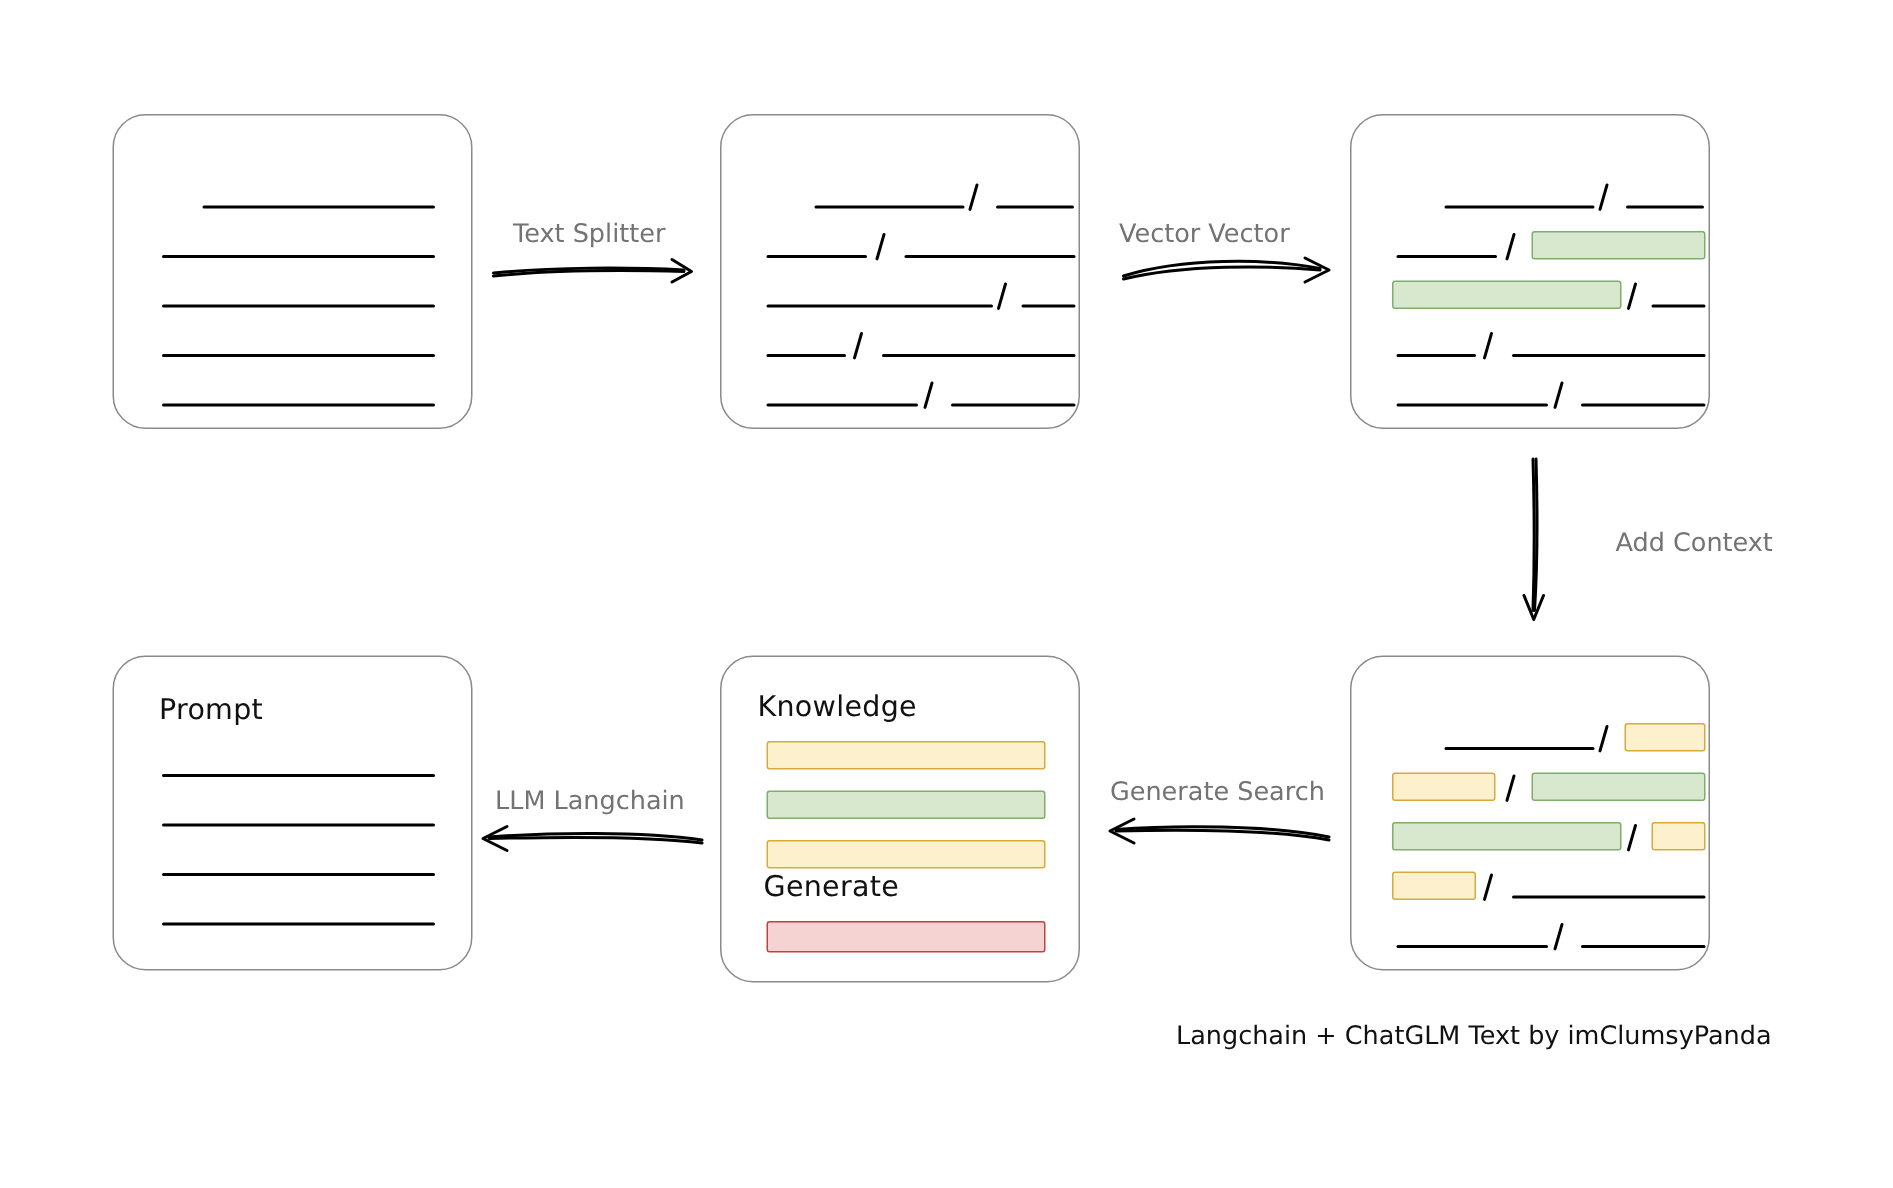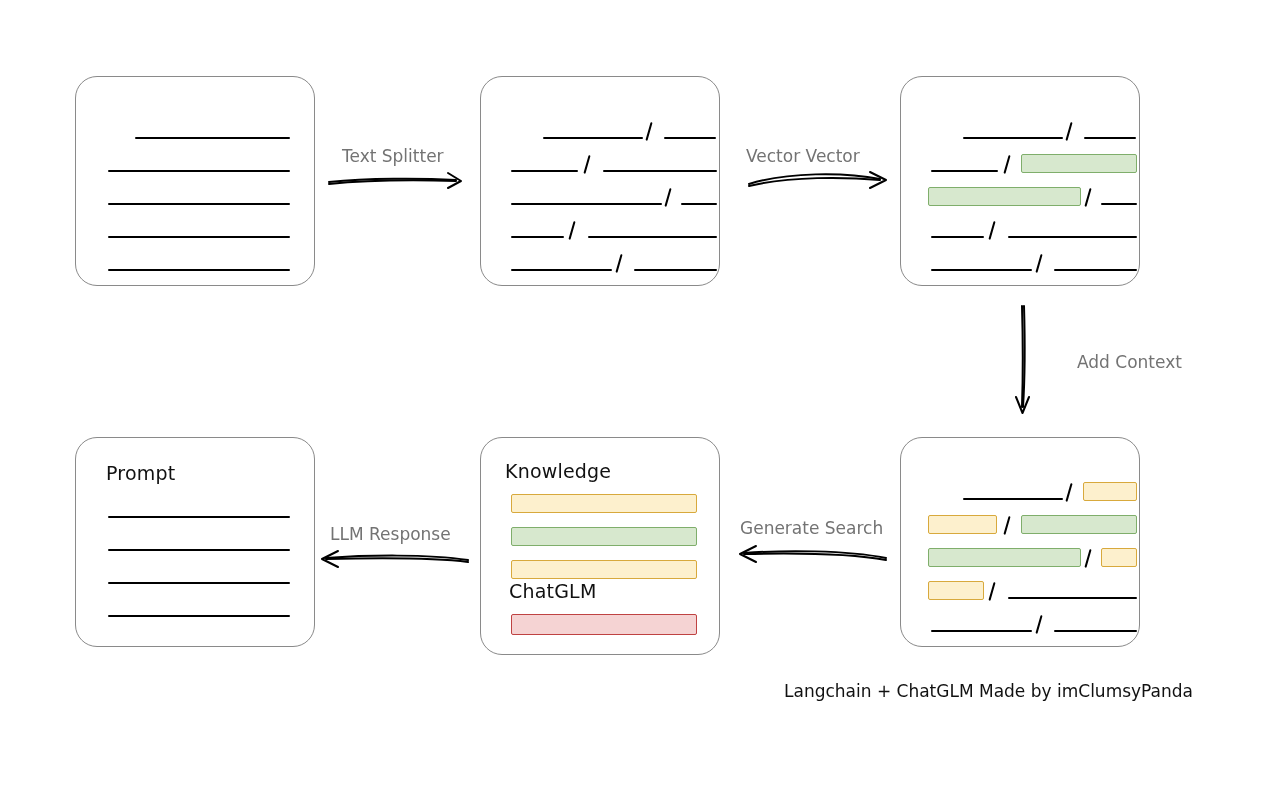--- a/index.html
+++ b/index.html
@@ -159,21 +159,21 @@
       <div class="slash" style="left: 90px; top: 144px;"></div>
       <div class="rule" style="left: 107px; top: 159px; width: 129px;"></div>
       <div class="rule" style="left: 30px; top: 192px; width: 101px;"></div>
       <div class="slash" style="left: 137px; top: 177px;"></div>
       <div class="rule" style="left: 153px; top: 192px; width: 83px;"></div>
     </div>
 </div>
 
 <div class="node-box" style="left:480px; top:437px; width:240px; height:218px;">
   <div class="box-title" style="left:24px; top:22px;">Knowledge</div>
-  <div class="box-title" style="left:28px; top:142px;">ChatGLM</div>
+  <div class="box-title" style="left:28px; top:142px;">Generate</div>
   <div class="prompt-chips">
       <div class="chip yellow" style="left: 30px; top: 56px; width: 186px; height: 19px;"></div>
       <div class="chip green" style="left: 30px; top: 89px; width: 186px; height: 19px;"></div>
       <div class="chip yellow" style="left: 30px; top: 122px; width: 186px; height: 19px;"></div>
       <div class="chip red" style="left: 30px; top: 176px; width: 186px; height: 21px;"></div>
     </div>
 </div>
 
 <div class="node-box" style="left:75px; top:437px; width:240px; height:210px;">
   <div class="box-title" style="left:30px; top:24px;">Prompt</div>
@@ -206,20 +206,20 @@
   <polyline points="6,92 12.5,108 19,92"></polyline>
 </svg>
 
 <div class="edge-label" style="left:740px; top:518px;">Generate Search</div>
 <svg class="arrow-svg" style="left:736px; top:542px;" width="152" height="24" viewBox="0 0 152 24">
   <path d="M150,16 C110,8 48,8 8,11"></path>
   <path d="M150,18 C112,11 50,11 8,12"></path>
   <polyline points="20,4 4,12 20,20"></polyline>
 </svg>
 
-<div class="edge-label" style="left:330px; top:524px;">LLM Response</div>
+<div class="edge-label" style="left:330px; top:524px;">LLM Langchain</div>
 <svg class="arrow-svg" style="left:318px; top:546px;" width="152" height="24" viewBox="0 0 152 24">
   <path d="M150,14 C110,8 48,9 8,12"></path>
   <path d="M150,16 C112,11 50,12 8,13"></path>
   <polyline points="20,5 4,13 20,21"></polyline>
 </svg>
 
-<div class="footer-note" style="left:784px; top:681px;">Langchain + ChatGLM Made by imClumsyPanda</div>
+<div class="footer-note" style="left:784px; top:681px;">Langchain + ChatGLM Text by imClumsyPanda</div>
 
 </body></html>

